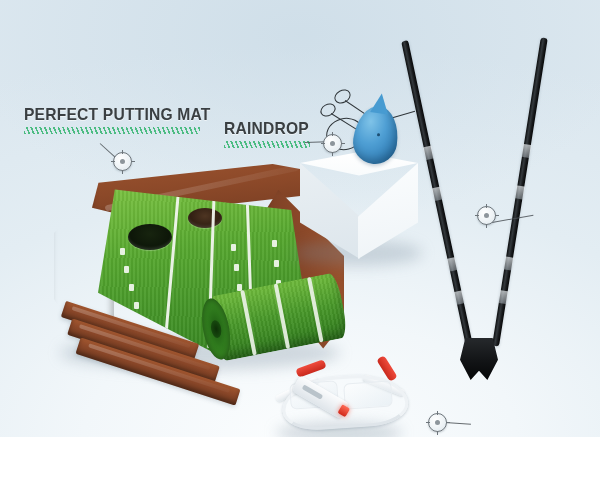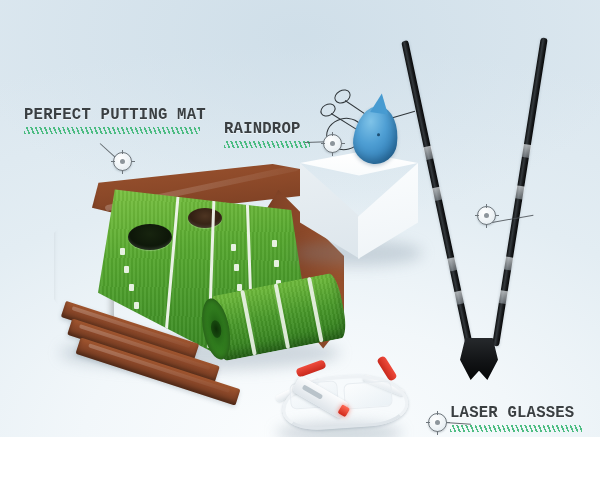--- a/index.html
+++ b/index.html
@@ -5,21 +5,20 @@
   html,body{margin:0;padding:0;}
   body{
     width:600px;height:500px;overflow:hidden;
     font-family:"Liberation Sans", sans-serif;
   }
   #stage{
     position:relative;width:600px;height:437px;overflow:hidden;
     background:
       radial-gradient(120% 90% at 50% 100%, #fbfdfe 0%, #f2f7fa 30%, #e3edf3 62%, #dbe7ef 100%),
       linear-gradient(180deg,#dce8ef 0%,#e6eff4 45%,#f4f8fb 78%,#fafcfd 100%);
-    font-family: Liberation Mono, monospace;
   }
   
   #stage:before{
     content:"";position:absolute;inset:0;
     background:radial-gradient(90% 70% at 50% 8%, rgba(198,216,228,.55) 0%, rgba(198,216,228,0) 62%);
     pointer-events:none;
   }
 
   
   .callout{position:absolute;}
@@ -355,24 +354,20 @@
 
   <div class="leader" style="left:492px;top:222px;width:42px;transform:rotate(-10deg);"></div>
   <div class="marker" style="left:477px;top:206px;">
     <i class="t"></i>
       <i class="b"></i>
       <i class="l"></i>
       <i class="r"></i>
       <b></b>
   </div>
 
-  <div class="callout right" style="left:450px;top:404px;width:132px;">
-    <div class="txt">LASER GLASSES</div>
-    <div class="hatch"></div>
-  </div>
   <div class="leader" style="left:445px;top:422px;width:26px;transform:rotate(4deg);"></div>
   <div class="marker" style="left:428px;top:413px;">
     <i class="t"></i>
       <i class="b"></i>
       <i class="l"></i>
       <i class="r"></i>
       <b></b>
   </div>
 
 </div>

